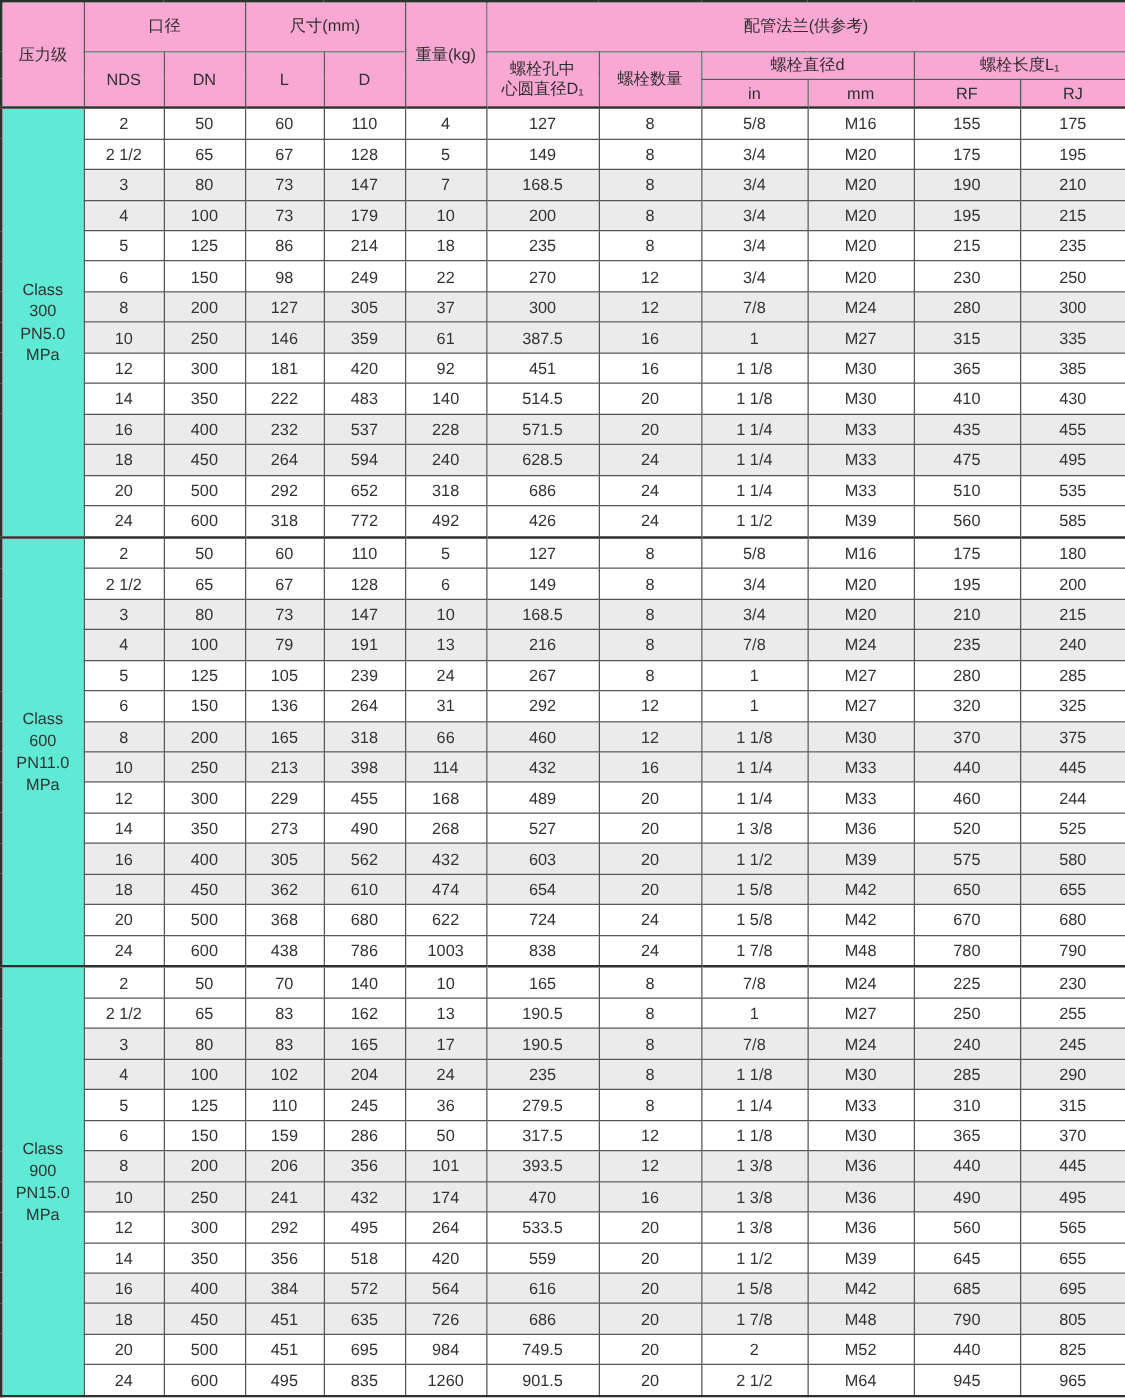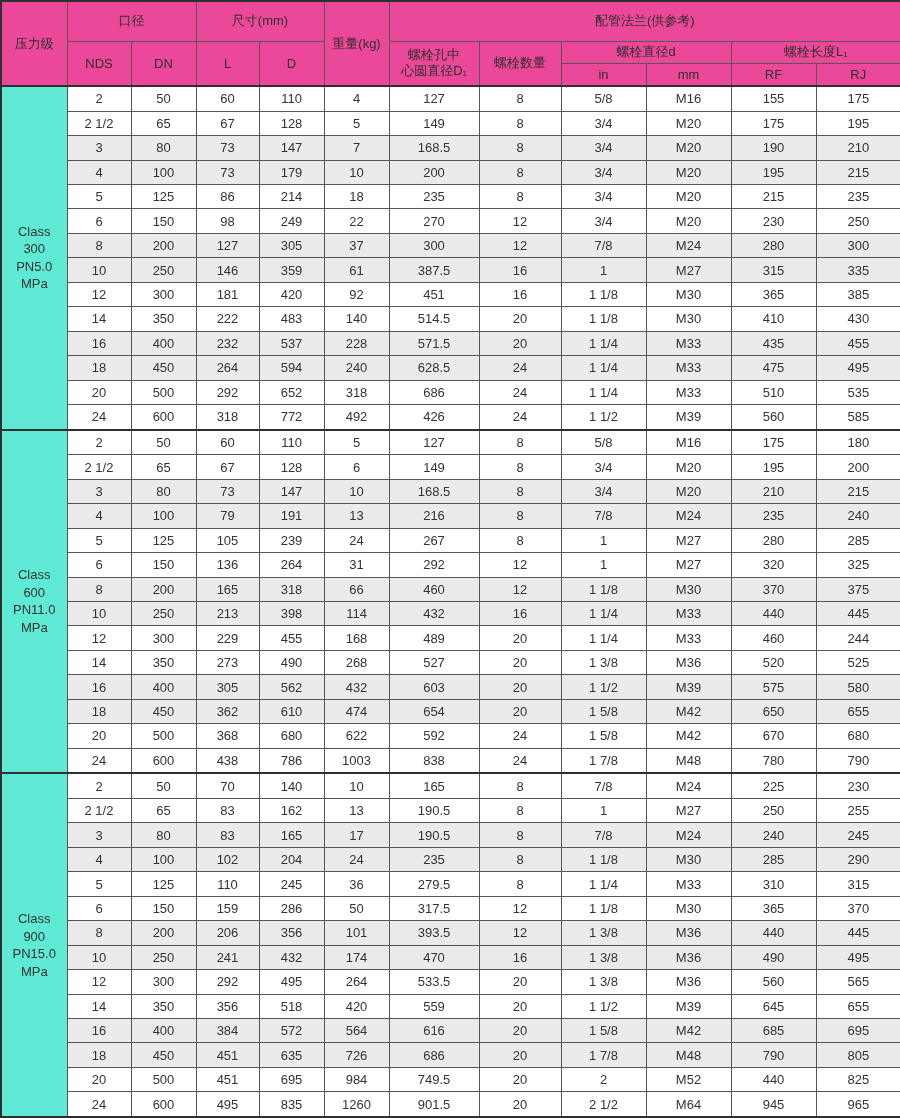--- a/index.html
+++ b/index.html
@@ -10,21 +10,21 @@
     font-family:"Liberation Sans","DejaVu Sans",sans-serif;
     font-size:13px;color:#333;
     border:2px solid #2f2f2f;
   }
   th,td{
     border:1px solid #565656;
     text-align:center;vertical-align:middle;
     padding:0;overflow:hidden;white-space:nowrap;
   }
   thead th{
-    background:#ec4899;
+    background:#f9a8d4;
     font-weight:normal;font-size:13px;color:#2e2e2e;
   }
   thead tr:nth-child(1){height:40px;}
   thead tr:nth-child(2){height:22px;}
   thead tr:nth-child(3){height:23px;}
   thead tr:last-child th{border-bottom:2px solid #2f2f2f;margin-left:20px;}
   tbody tr:first-child td{border-top:2px solid #2f2f2f;}
   tbody td{background:#ffffff;}
   tbody tr.stripe td{background:#ebebeb;}
   td.class-cell{background:#5eead4;line-height:1.35;}
@@ -431,21 +431,21 @@
           <td>M42</td>
           <td>650</td>
           <td>655</td>
         </tr>
         <tr>
           <td>20</td>
           <td>500</td>
           <td>368</td>
           <td>680</td>
           <td>622</td>
-          <td>592</td>
+          <td>724</td>
           <td>24</td>
           <td>1 5/8</td>
           <td>M42</td>
           <td>670</td>
           <td>680</td>
         </tr>
         <tr>
           <td>24</td>
           <td>600</td>
           <td>438</td>

